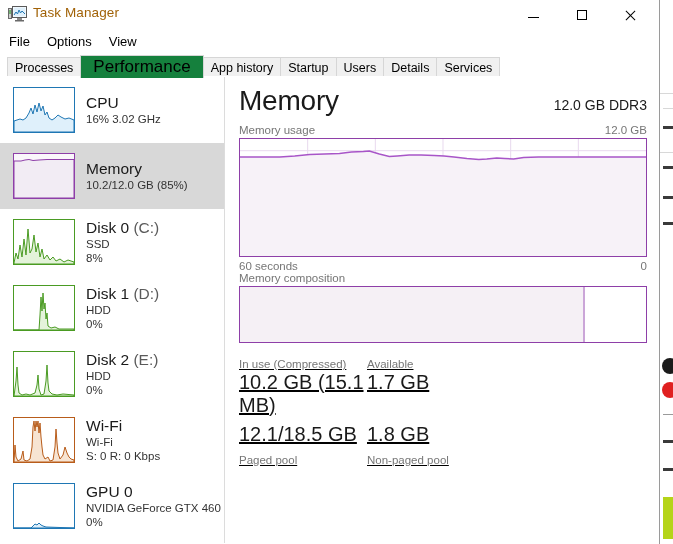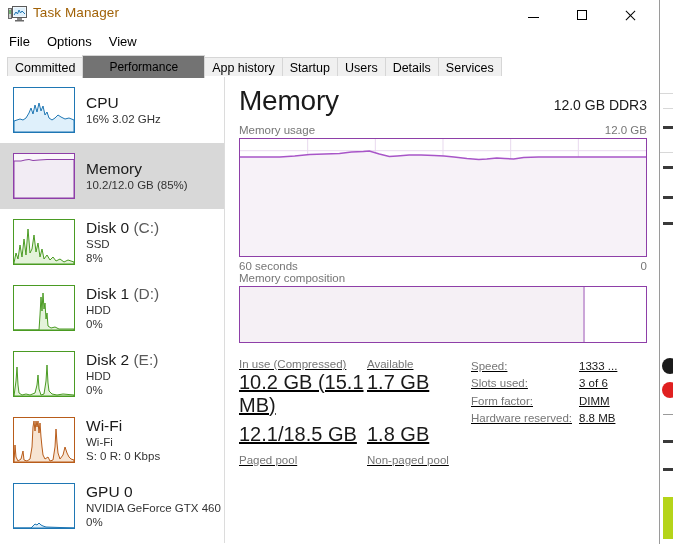--- a/index.html
+++ b/index.html
@@ -161,24 +161,24 @@
     font-size: 12.5px;
     color: #000000;
     background: #f0f0f0;
     border: 1px solid #d6d6d6;
     border-bottom: none;
     margin-right: -1px;
     box-sizing: border-box;
   }
   .tab.active {
     height: 23px;
-    background: #737373;
+    background: #15803d;
     border-color: #d6d6d6;
-    font-size: 12px;
-    padding: 0 26px;
+    font-size: 17px;
+    padding: 0 12px;
     z-index: 3;
     margin-bottom: -1px;
   }
 
   
   #content-area {
     position: relative;
     height: 466px;
     background: #ffffff;
   }
@@ -393,21 +393,21 @@
     </div>
   </div>
 
   <div id="menu-bar">
     <span class="menu-item">File</span>
     <span class="menu-item">Options</span>
     <span class="menu-item">View</span>
   </div>
 
   <div id="tab-strip">
-    <div class="tab">Committed</div>
+    <div class="tab">Processes</div>
     <div class="tab active">Performance</div>
     <div class="tab">App history</div>
     <div class="tab">Startup</div>
     <div class="tab">Users</div>
     <div class="tab">Details</div>
     <div class="tab">Services</div>
   </div>
 
   <div id="content-area">
 
@@ -599,35 +599,17 @@
           <div class="stat-row">
             <div class="stat-col-a">
               <div class="stat-label">Paged pool</div>
             </div>
             <div class="stat-col-b">
               <div class="stat-label">Non-paged pool</div>
             </div>
           </div>
         </div>
 
-        <div id="stats-right">
-          <div class="spec-row">
-            <span class="spec-label">Speed:</span>
-            <span class="spec-value">1333 ...</span>
-          </div>
-          <div class="spec-row">
-            <span class="spec-label">Slots used:</span>
-            <span class="spec-value">3 of 6</span>
-          </div>
-          <div class="spec-row">
-            <span class="spec-label">Form factor:</span>
-            <span class="spec-value">DIMM</span>
-          </div>
-          <div class="spec-row">
-            <span class="spec-label">Hardware reserved:</span>
-            <span class="spec-value">8.8 MB</span>
-          </div>
-        </div>
       </div>
 
     </div>
   </div>
 </div>
 
 </body></html>

